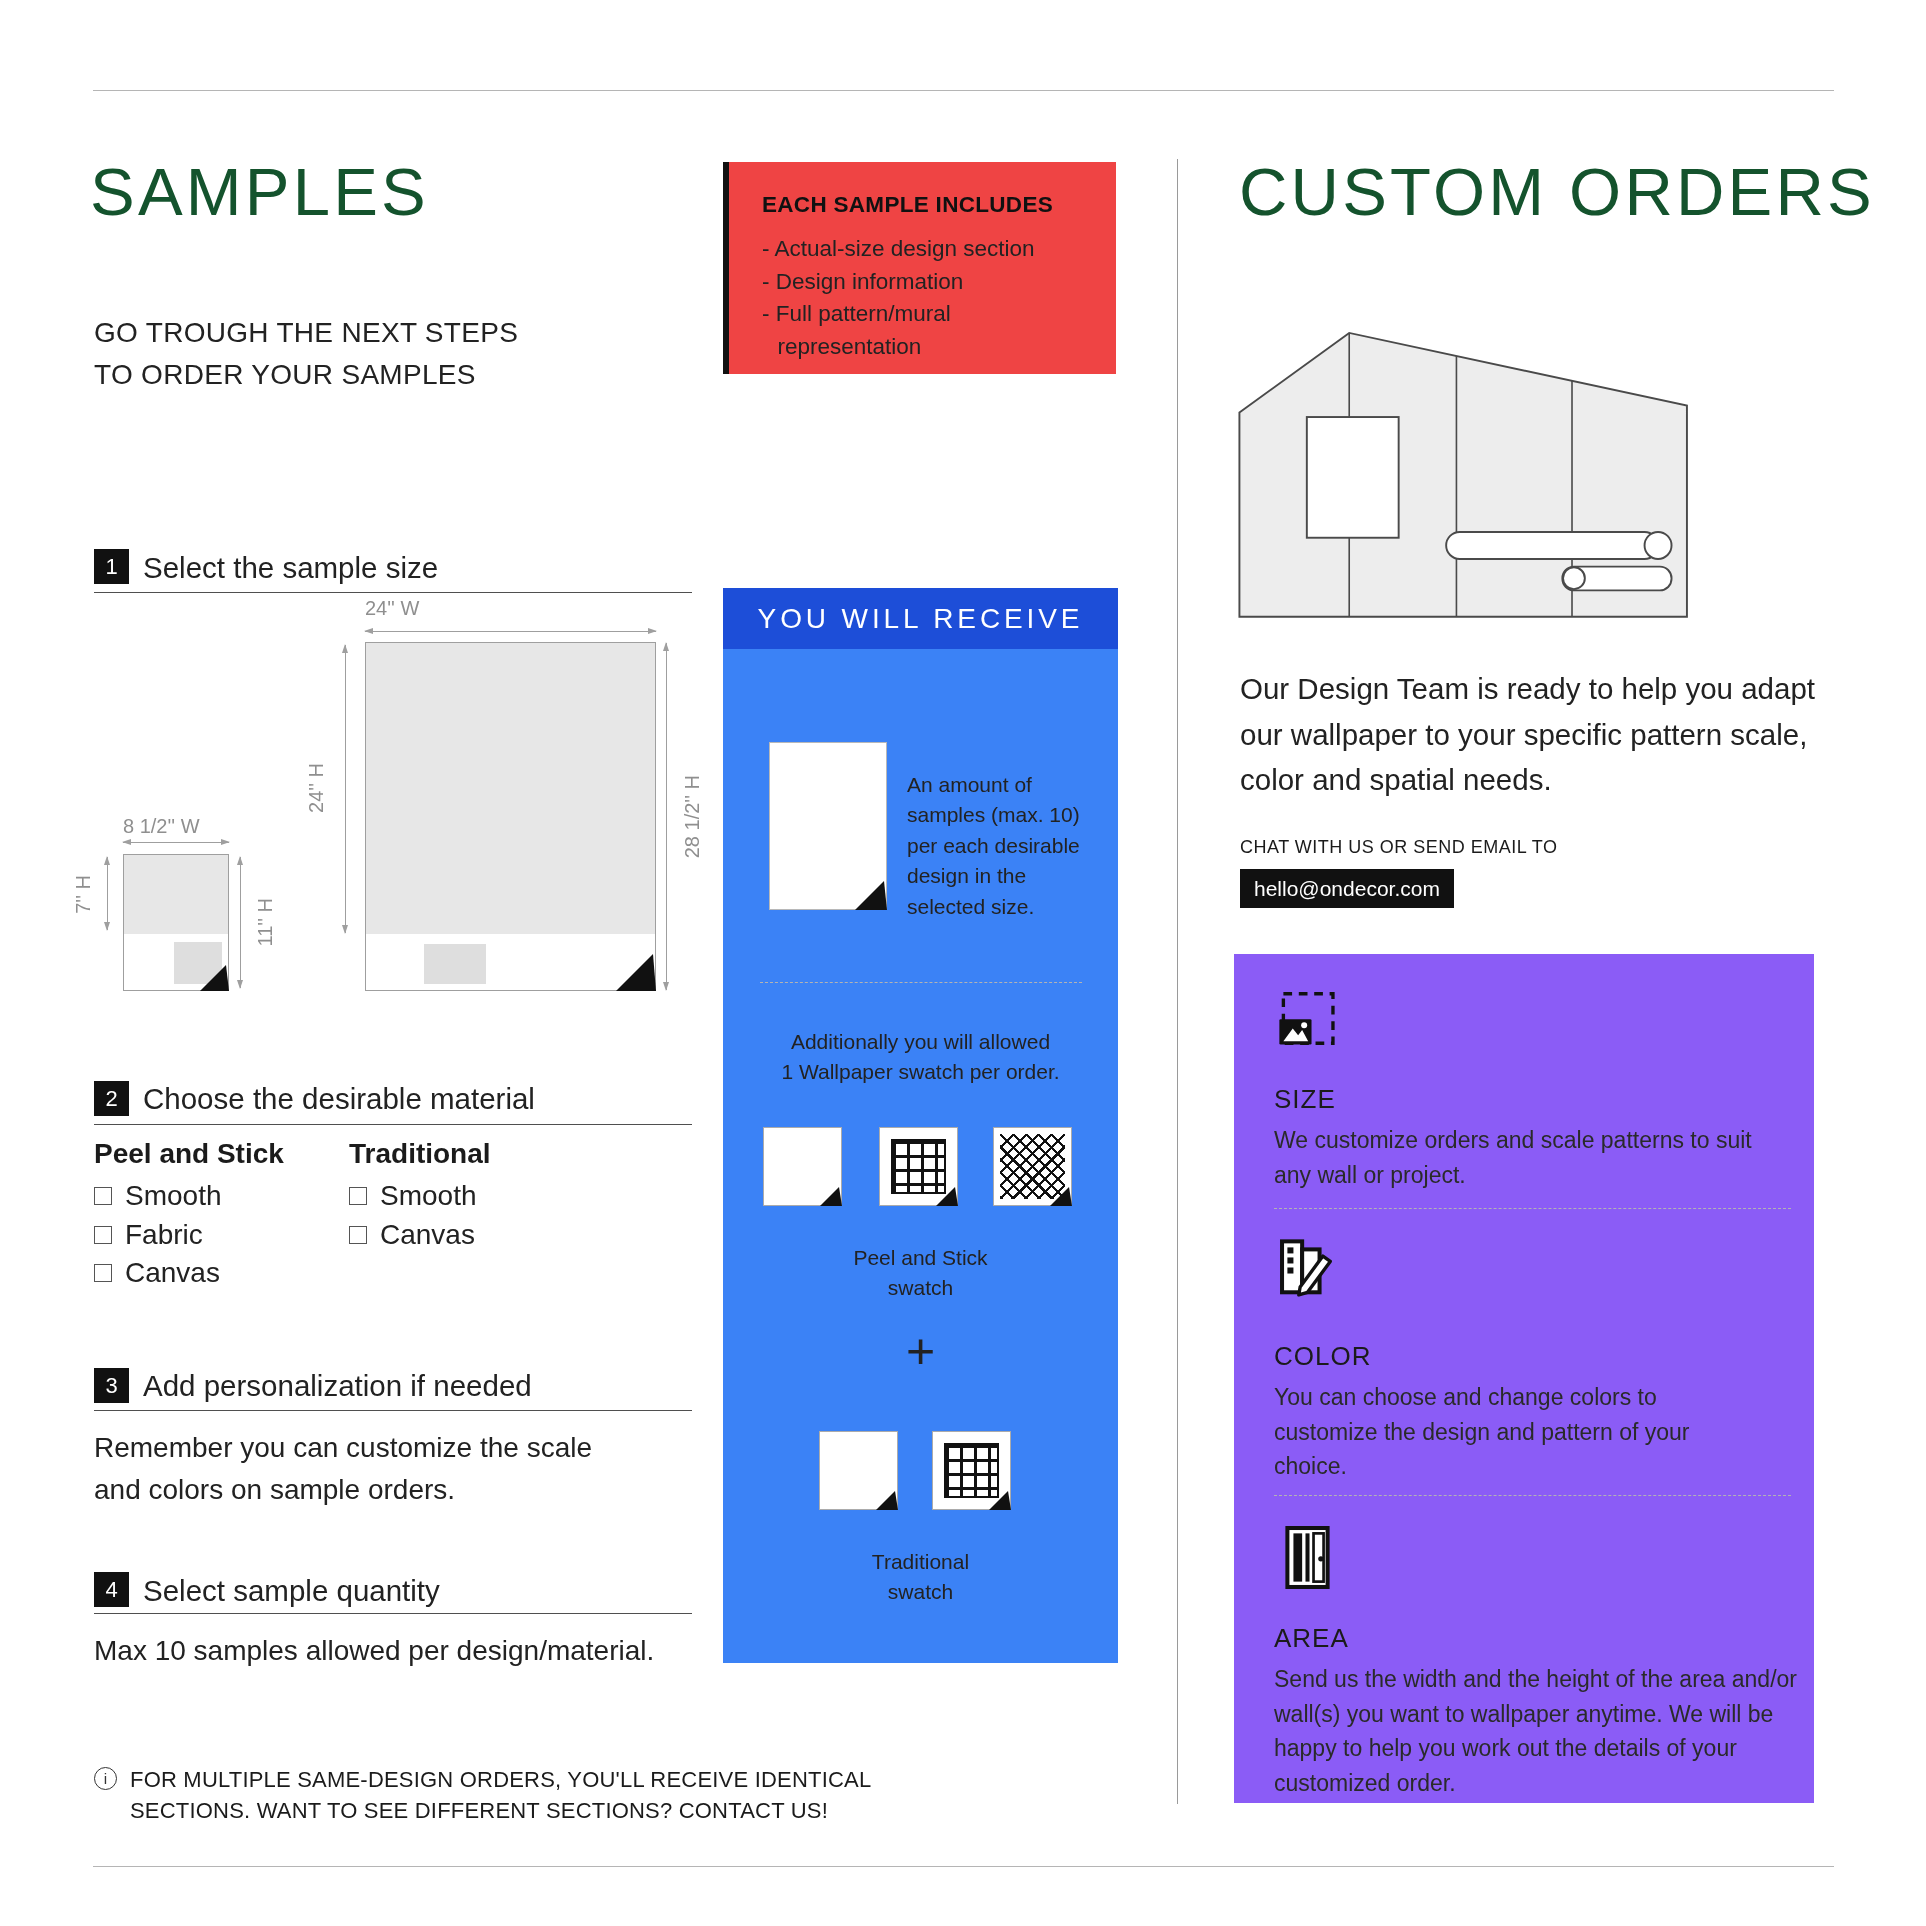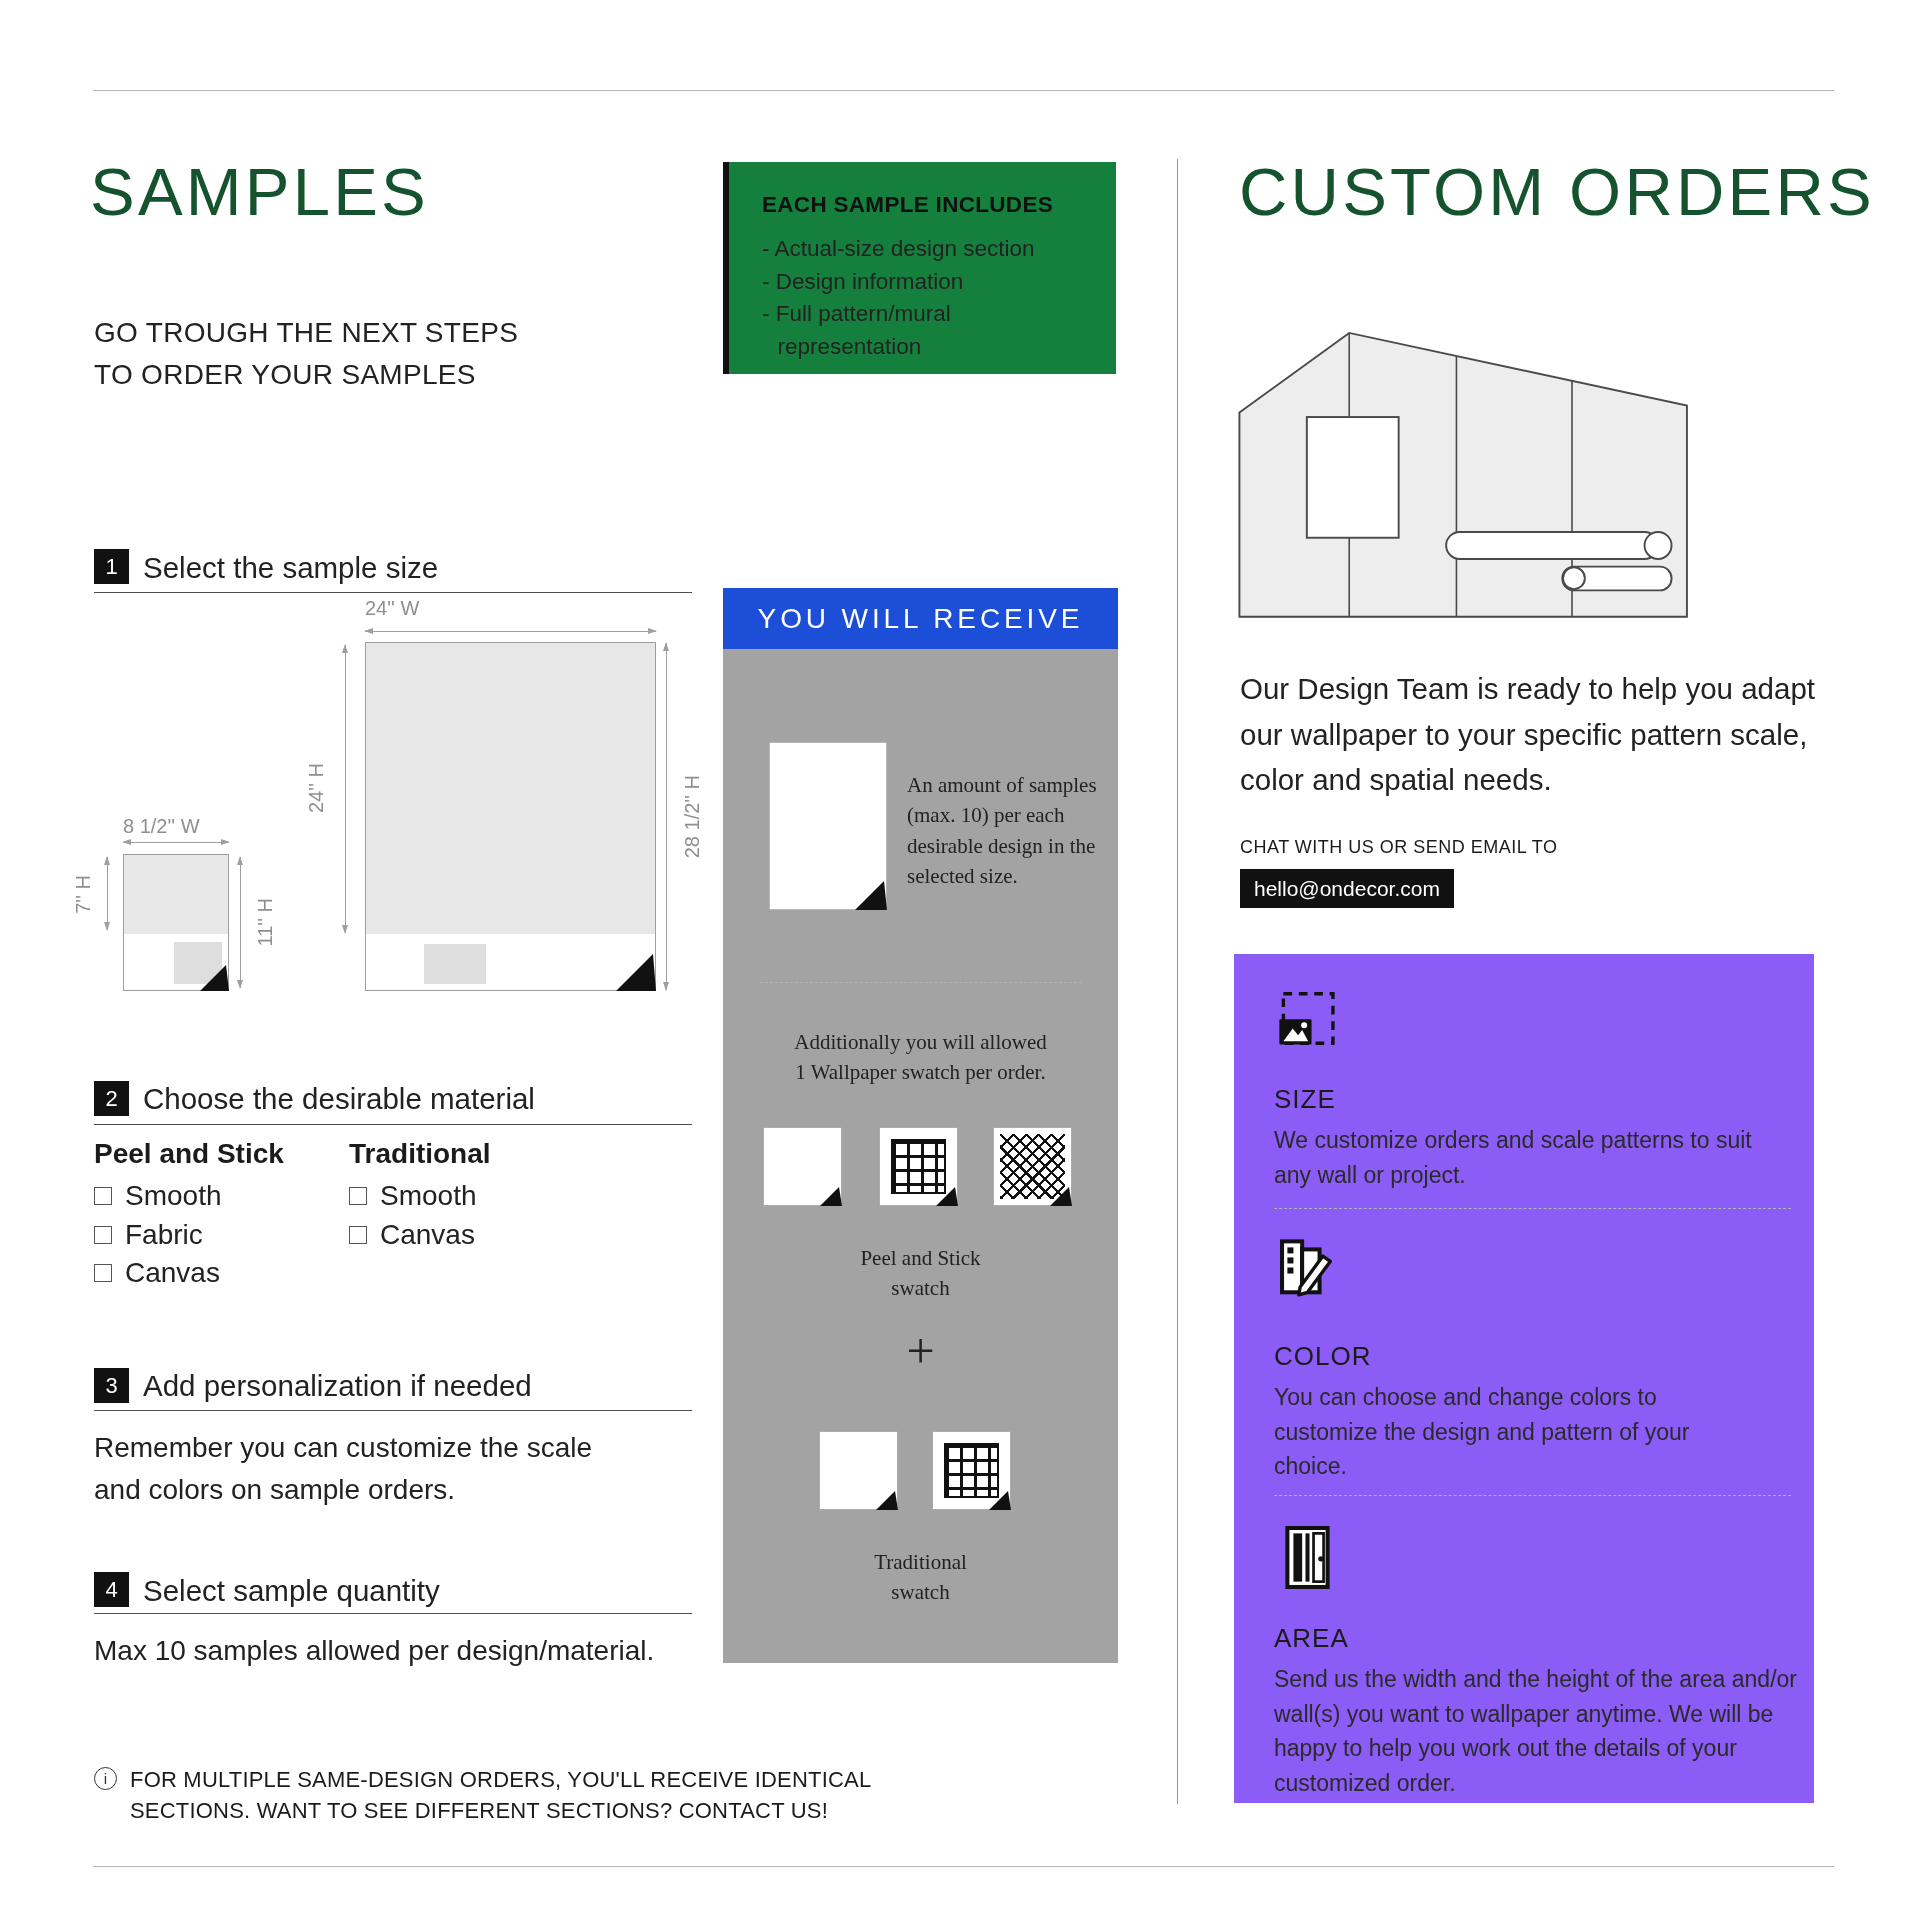--- a/index.html
+++ b/index.html
@@ -27,25 +27,25 @@
   .dimline-h::after{right:-0.6px;border-left:9px solid #9f9f9f;}
   .dimline-v{position:absolute;width:0;border-left:1.3px solid #9f9f9f;}
   .dimline-v::before,.dimline-v::after{content:"";position:absolute;left:-4.5px;border-left:3.9px solid transparent;border-right:3.9px solid transparent;}
   .dimline-v::before{top:-0.6px;border-bottom:9px solid #9f9f9f;}
   .dimline-v::after{bottom:-0.6px;border-top:9px solid #9f9f9f;}
   .hlabel{position:absolute;text-align:left;color:#8f8f8f;font-size:20px;white-space:nowrap;}
   .vlabel{position:absolute;display:flex;align-items:center;justify-content:center;color:#8f8f8f;font-size:20px;}
   .vlabel>span{writing-mode:vertical-rl;transform:rotate(180deg);white-space:nowrap;}
   .info-icon{position:absolute;width:23px;height:23px;border:1.9px solid #333;border-radius:50%;display:flex;align-items:center;justify-content:center;font-size:15.4px;color:#333;}
   .footnote{position:absolute;font-size:22px;line-height:1.42;letter-spacing:0.2px;color:#1b1b1b;}
-  .includes{position:absolute;background:#15803d;border-left:6.4px solid #111;padding:29.5px 24.4px 0 33px;}
+  .includes{position:absolute;background:#ef4444;border-left:6.4px solid #111;padding:29.5px 24.4px 0 33px;}
   .inc-title{font-size:22.5px;font-weight:700;letter-spacing:0.3px;margin-bottom:15.4px;color:#111;}
   .inc-item{font-size:22.5px;line-height:1.45;color:#222;padding-left:15.4px;text-indent:-15.4px;}
   .receive-bar{position:absolute;background:#1d4ed8;color:#fff;display:flex;align-items:center;justify-content:center;font-size:28px;letter-spacing:3.9px;white-space:nowrap;}
-  .receive-panel{position:absolute;background:#a3a3a3;font-family:Liberation Serif, serif;}
+  .receive-panel{position:absolute;background:#3b82f6;}
   .page-icon{position:absolute;background:#fff;border:1.3px solid #b8b8b8;}
   .page-icon .fold{border-left-width:29.5px;border-bottom-width:29.5px;}
   .midtext{position:absolute;font-size:21px;line-height:1.45;color:#222;}
   .dashed{position:absolute;border-top:1.3px dashed #b3b3b3;}
   .swatch{position:absolute;width:79px;height:79px;background:#fff;border:1.3px solid #ababab;}
   .swatch .fold{border-left-width:19px;border-bottom-width:19px;}
   .pattern-grid{position:absolute;left:11px;top:11px;right:11px;bottom:11px;border:2.6px solid #111;
     background:repeating-linear-gradient(to right,#111 0 2.6px,transparent 2.6px 14px),repeating-linear-gradient(to bottom,#111 0 2.6px,transparent 2.6px 14px);}
   .pattern-hatch{position:absolute;left:6.4px;top:6.4px;right:6.4px;bottom:6.4px;
     background:repeating-linear-gradient(45deg,#111 0 2.2px,transparent 2.2px 9px),repeating-linear-gradient(-45deg,#111 0 2.2px,transparent 2.2px 9px);}

